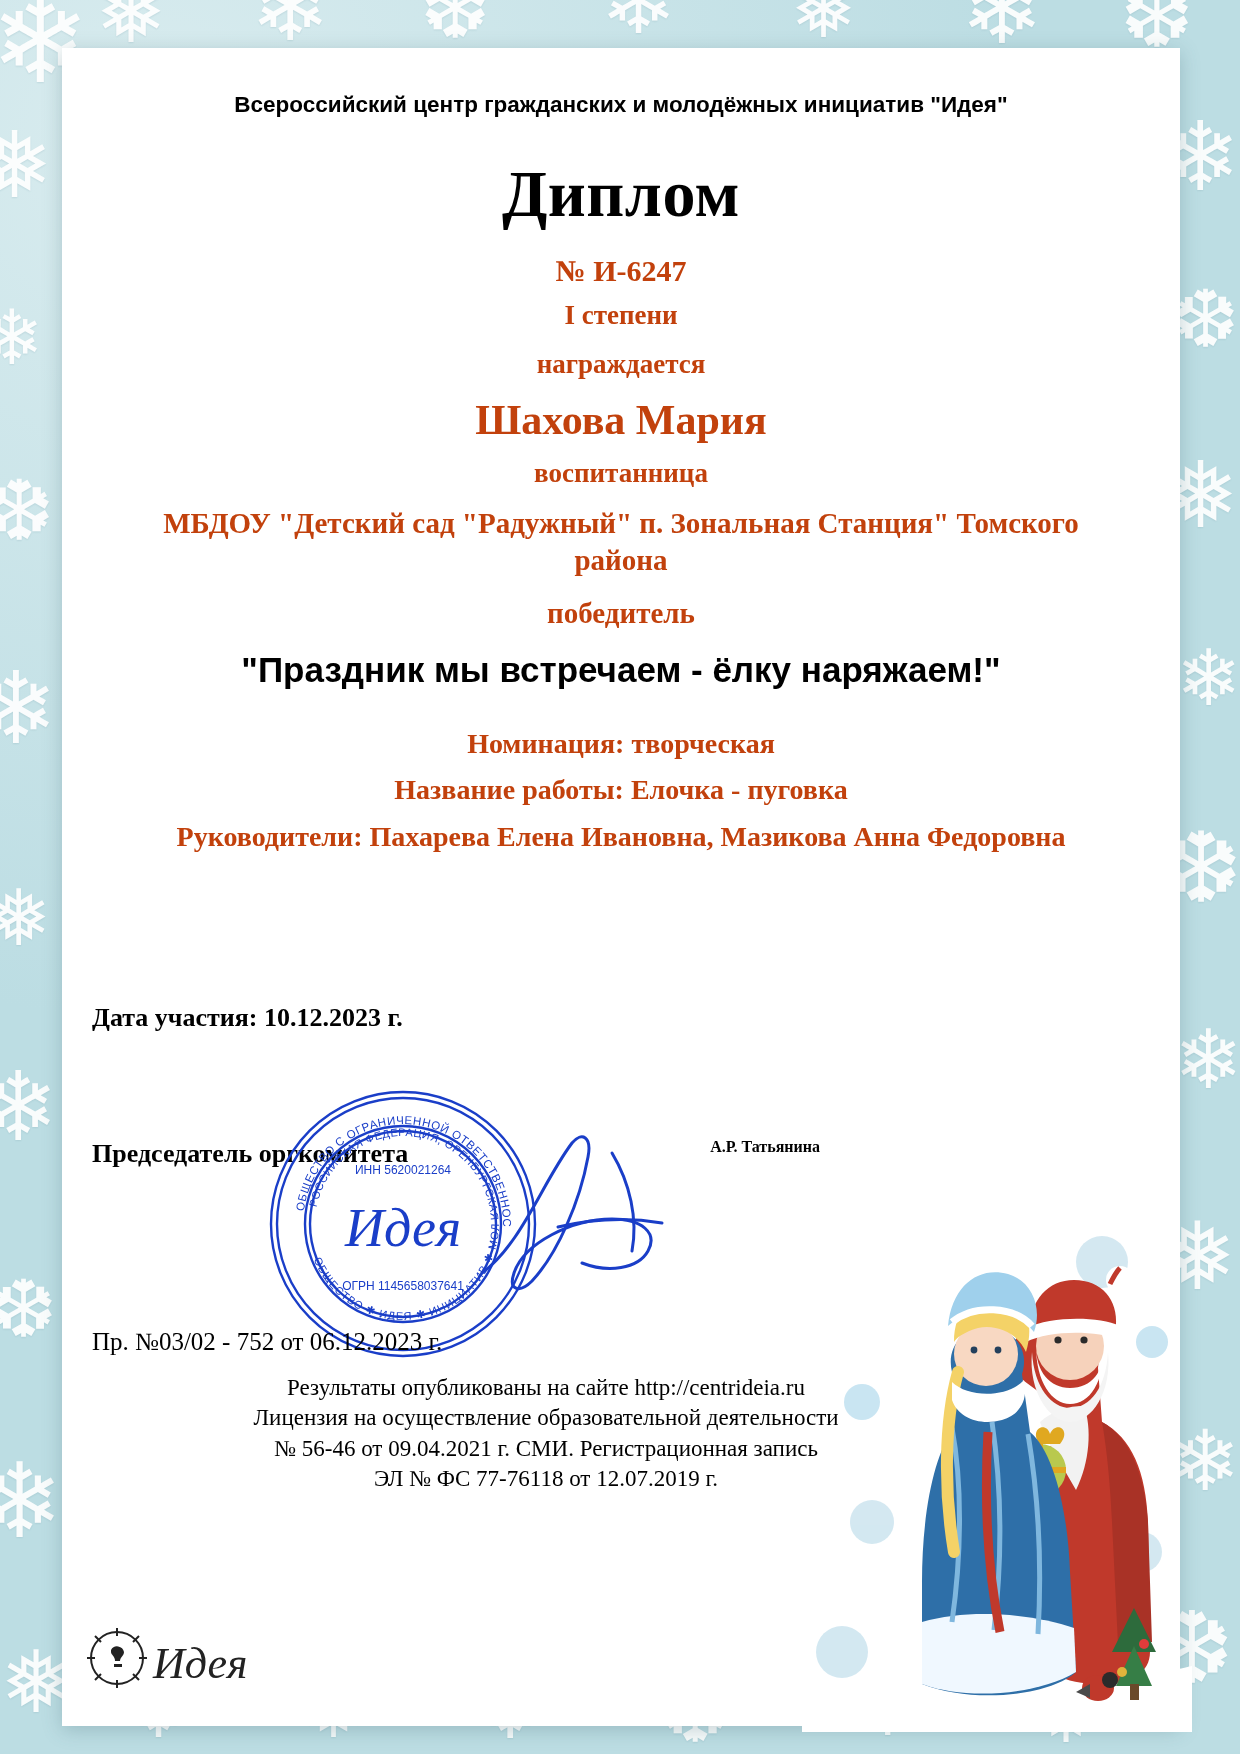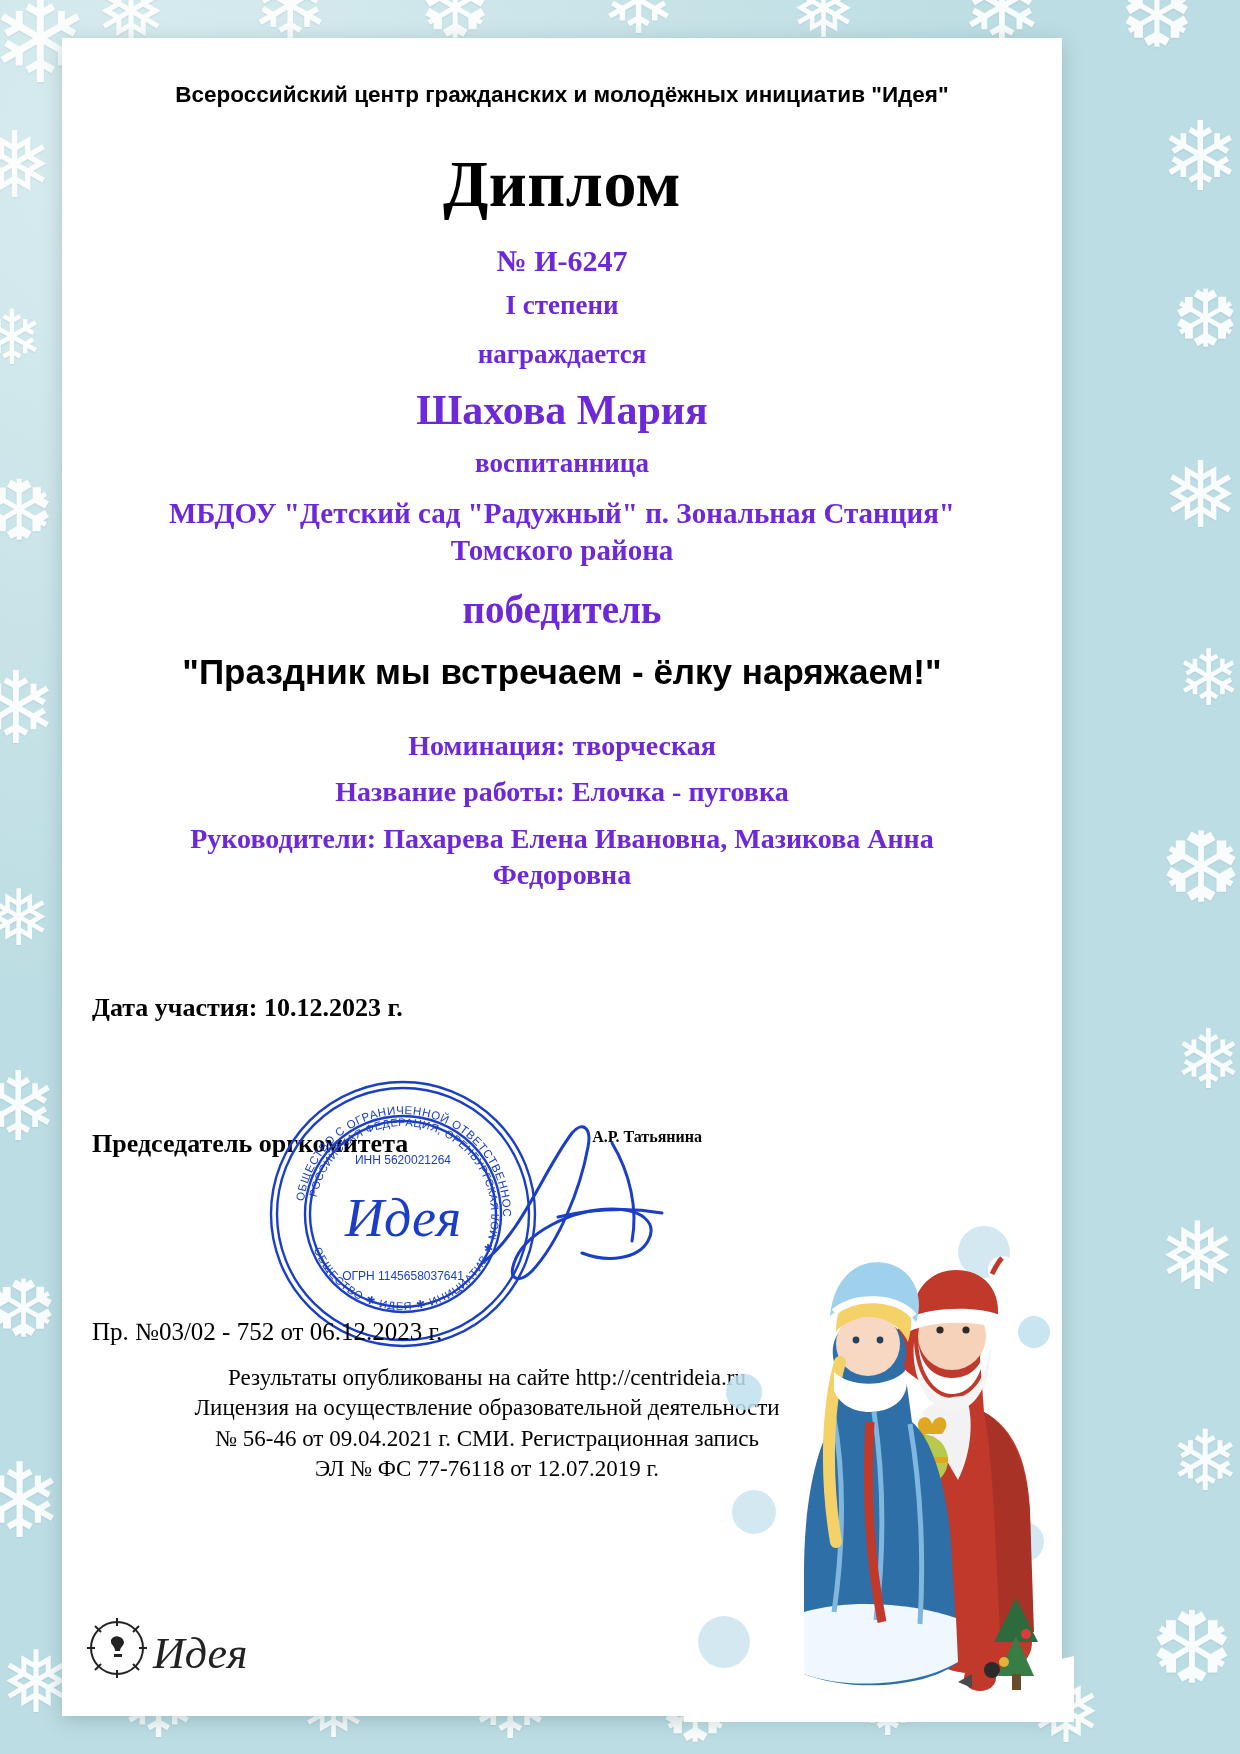--- a/index.html
+++ b/index.html
@@ -29,22 +29,22 @@
     opacity: .92;
     line-height: 1;
     user-select: none;
     text-shadow: 0 1px 2px rgba(120,160,170,.25);
   }
 
   
   .sheet {
     position: absolute;
     left: 62px;
-    top: 38px;
-    width: 1000px;
+    top: 48px;
+    width: 1118px;
     height: 1678px;
     background: #ffffff;
     box-shadow: 0 4px 18px rgba(60,100,110,.28);
   }
 
   .org-line {
     position: absolute;
     top: 44px;
     left: 0;
     right: 0;
@@ -70,29 +70,29 @@
   .center-block {
     position: absolute;
     top: 200px;
     left: 70px;
     right: 70px;
     text-align: center;
   }
   .line {
     font-family: "Liberation Serif", serif;
     font-weight: bold;
-    color: #6d28d9;
+    color: #c2410c;
   }
   .num      { font-size: 30px; margin-top: 6px; }
   .degree   { font-size: 27px; margin-top: 12px; }
   .awarded  { font-size: 27px; margin-top: 18px; }
   .name     { font-size: 42px; margin-top: 16px; }
   .role     { font-size: 27px; margin-top: 14px; }
   .school   { font-size: 29px; margin-top: 16px; line-height: 1.28; }
-  .winner   { font-size: 39px; margin-top: 18px; }
+  .winner   { font-size: 29px; margin-top: 18px; }
   .contest  { font-size: 30px; margin-top: 12px; line-height: 1.3; }
   .theme    {
     font-family: "Liberation Sans", sans-serif;
     font-size: 35px;
     font-weight: bold;
     margin-top: 18px;
     line-height: 1.25;
   }
 
   .details { margin-top: 34px; }

